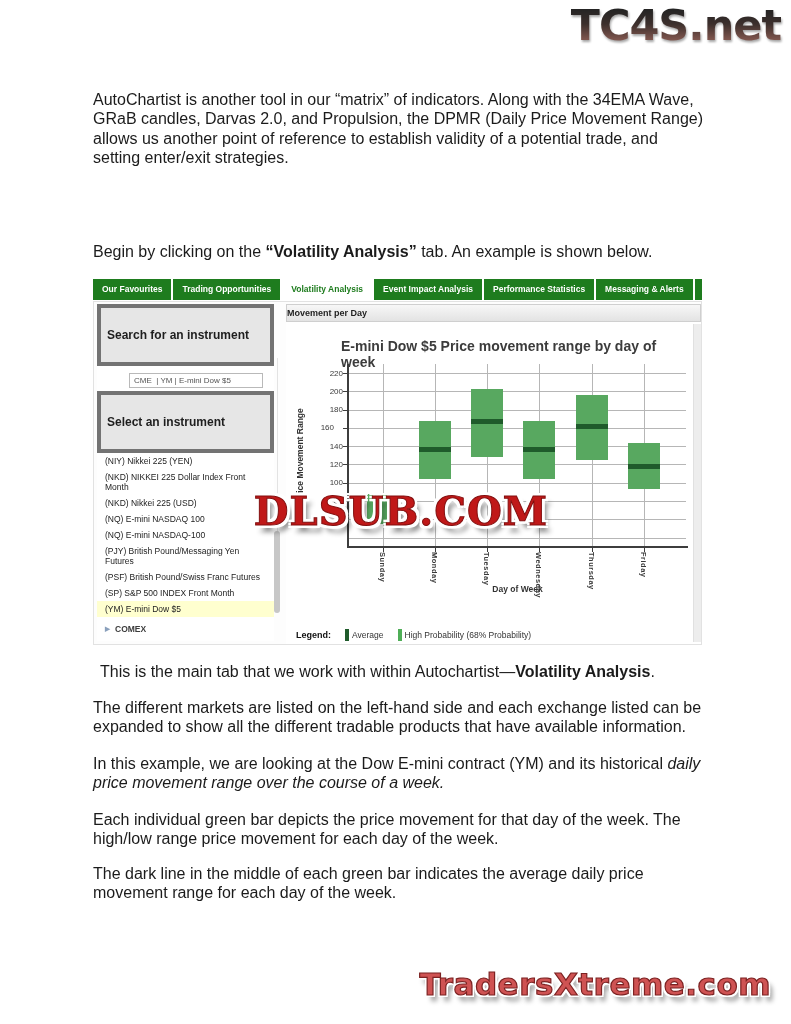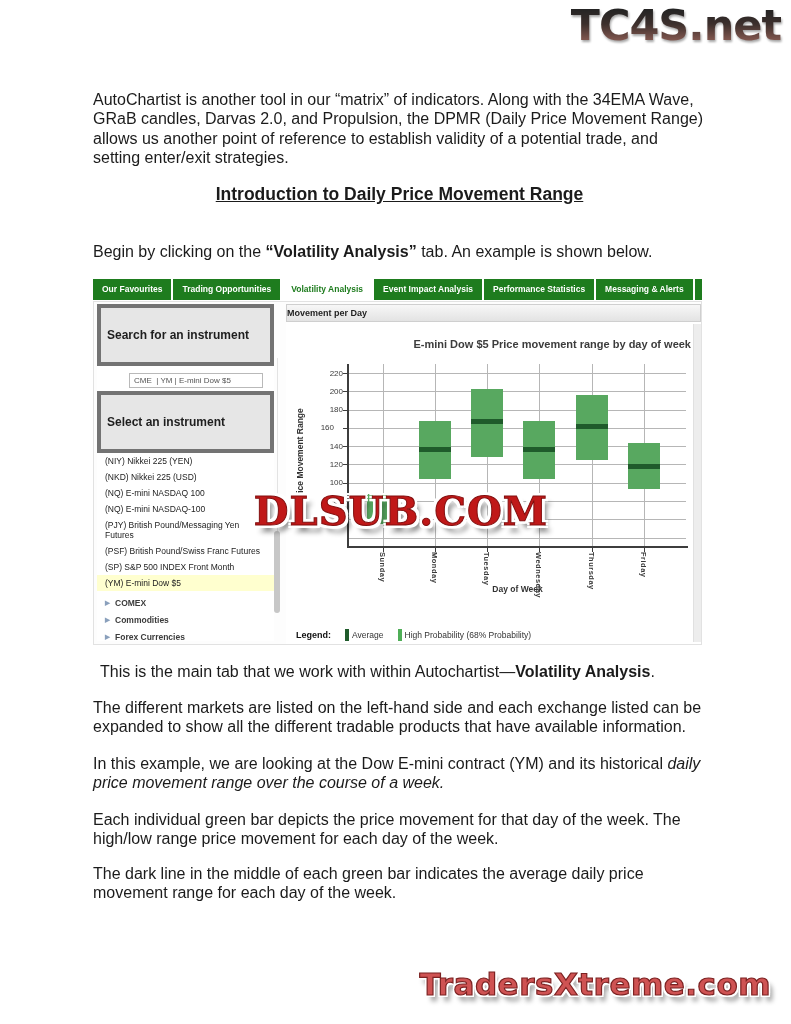--- a/index.html
+++ b/index.html
@@ -46,22 +46,22 @@
     background:#c7c7c7;border-radius:3px;}
 
   .panel{position:absolute;left:192px;top:2px;right:0;bottom:0;background:#fff;}
   .panel-header{height:16px;background:linear-gradient(#f7f7f7,#e3e3e3);
     border:1px solid #cfcfcf;font-size:9px;font-weight:bold;line-height:16px;
     padding-left:0;color:#1e1e1e;}
   .panel-scroll{position:absolute;right:0;top:20px;bottom:2px;width:7px;background:#ededed;
     border-left:1px solid #e0e0e0;}
 
   .chart{position:absolute;left:0;right:8px;top:18px;bottom:0;}
-  .chart-title{position:absolute;left:55px;width:350px;top:16px;text-align:right;
-    font-size:11px;font-weight:bold;color:#3c3c3c;}
+  .chart-title{position:absolute;left:55px;width:350px;top:16px;text-align:left;
+    font-size:14px;font-weight:bold;color:#3c3c3c;}
   .ylab{position:absolute;left:-66px;top:128px;width:160px;text-align:center;
     transform:rotate(-90deg);font-size:8.5px;font-weight:bold;color:#333;}
   .hgrid{position:absolute;height:1px;background:#b6b6b6;}
   .vgrid{position:absolute;width:1px;background:#b6b6b6;}
   .axis{position:absolute;background:#3d3d3d;}
   .ytick{position:absolute;font-size:8px;color:#3a3a3a;text-align:right;}
   .ytickmark{position:absolute;width:4px;height:1px;background:#3d3d3d;}
   .xtickmark{position:absolute;width:1px;height:4px;background:#3d3d3d;}
   .bar{position:absolute;background:var(--bar-green,#58a860);}
   .avgline{position:absolute;height:5px;background:var(--avg-green,#1f5b2b);}
@@ -90,21 +90,20 @@
 </style>
 </head>
 <body>
 
 <div class="page">
 
   <div class="top-logo">TC4S.net</div>
 
   <div class="doc-text" style="top:90px;">AutoChartist is another tool in our “matrix” of indicators. Along with the 34EMA Wave, GRaB candles, Darvas 2.0, and Propulsion, the DPMR (Daily Price Movement Range) allows us another point of reference to establish validity of a potential trade, and setting enter/exit strategies.</div>
 
-  <div class="heading">Introduction to Daily Price Movement Range</div>
 
   <div class="doc-text" style="top:242px;">Begin by clicking on the <b>“Volatility Analysis”</b> tab. An example is shown below.</div>
 
   <div class="shot">
     <div class="tabbar">
         <div class="tab">Our Favourites</div>
         <div class="tab">Trading Opportunities</div>
         <div class="tab active">Volatility Analysis</div>
         <div class="tab">Event Impact Analysis</div>
         <div class="tab">Performance Statistics</div>
@@ -113,20 +112,21 @@
       </div>
     <div class="appbody">
       <div class="sidebar">
         <div class="sb-header">Search for an instrument</div>
         <div class="search-row">
           <input class="sb-input" value="CME  | YM | E-mini Dow $5" style="">
         </div>
         <div class="sb-header">Select an instrument</div>
         <div>
             <div class="inst">(NIY) Nikkei 225 (YEN)</div>
+            <div class="inst">(NKD) NIKKEI 225 Dollar Index Front Month</div>
             <div class="inst">(NKD) Nikkei 225 (USD)</div>
             <div class="inst">(NQ) E-mini NASDAQ 100</div>
             <div class="inst">(NQ) E-mini NASDAQ-100</div>
             <div class="inst">(PJY) British Pound/Messaging Yen Futures</div>
             <div class="inst">(PSF) British Pound/Swiss Franc Futures</div>
             <div class="inst">(SP) S&amp;P 500 INDEX Front Month</div>
             <div class="inst selected">(YM) E-mini Dow $5</div>
           </div>
         <div class="groups">
             <div class="group">

